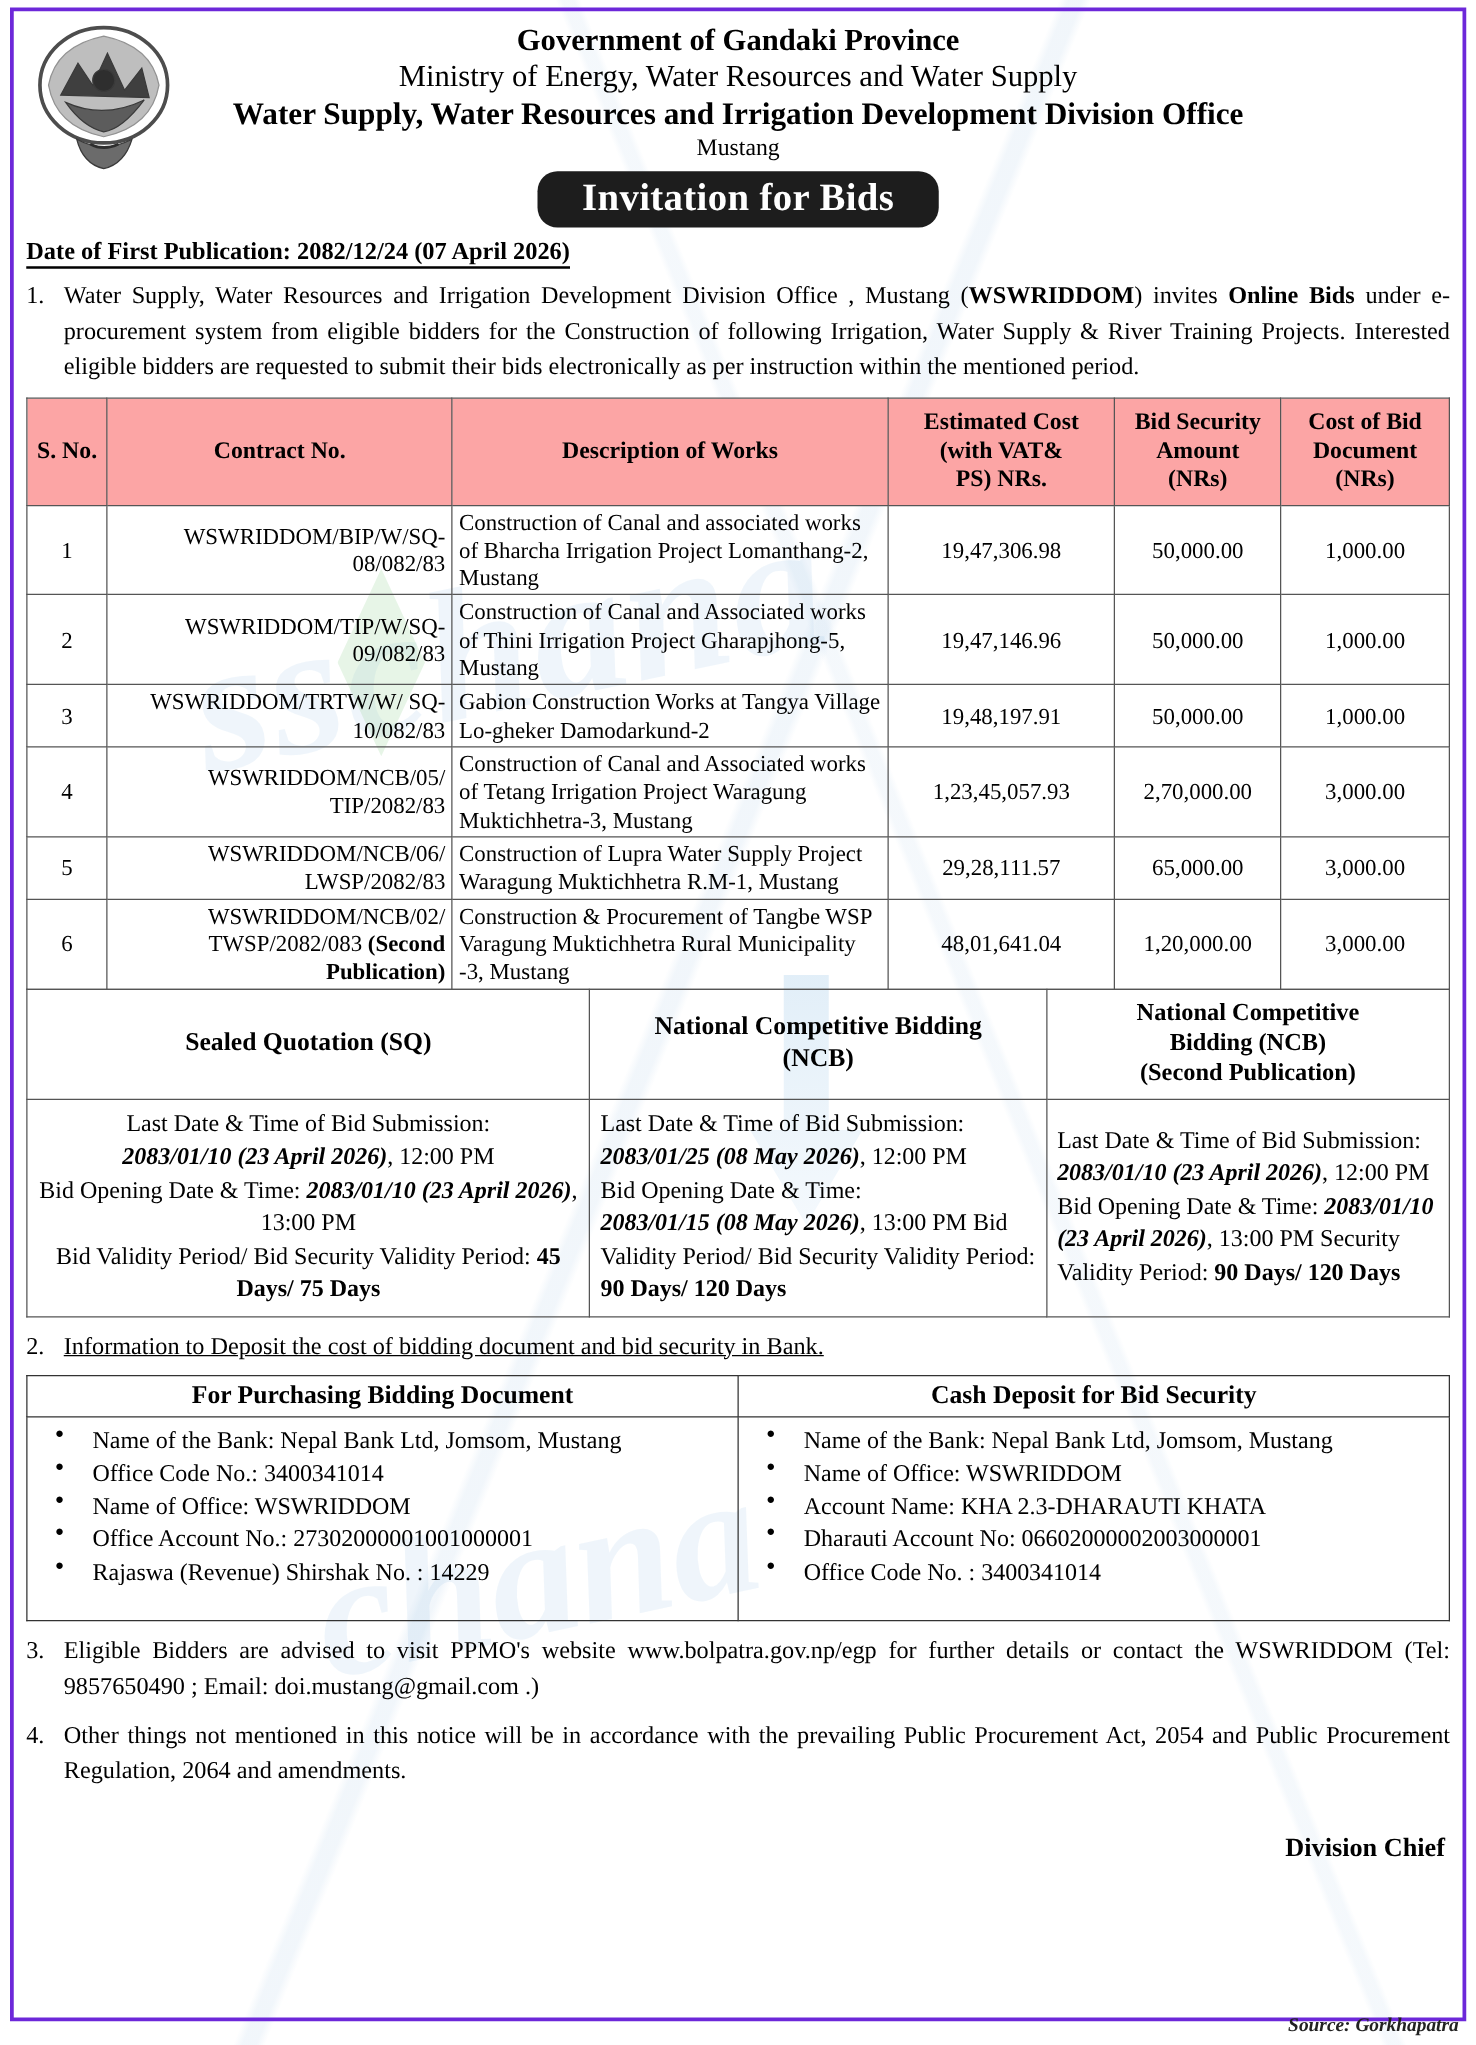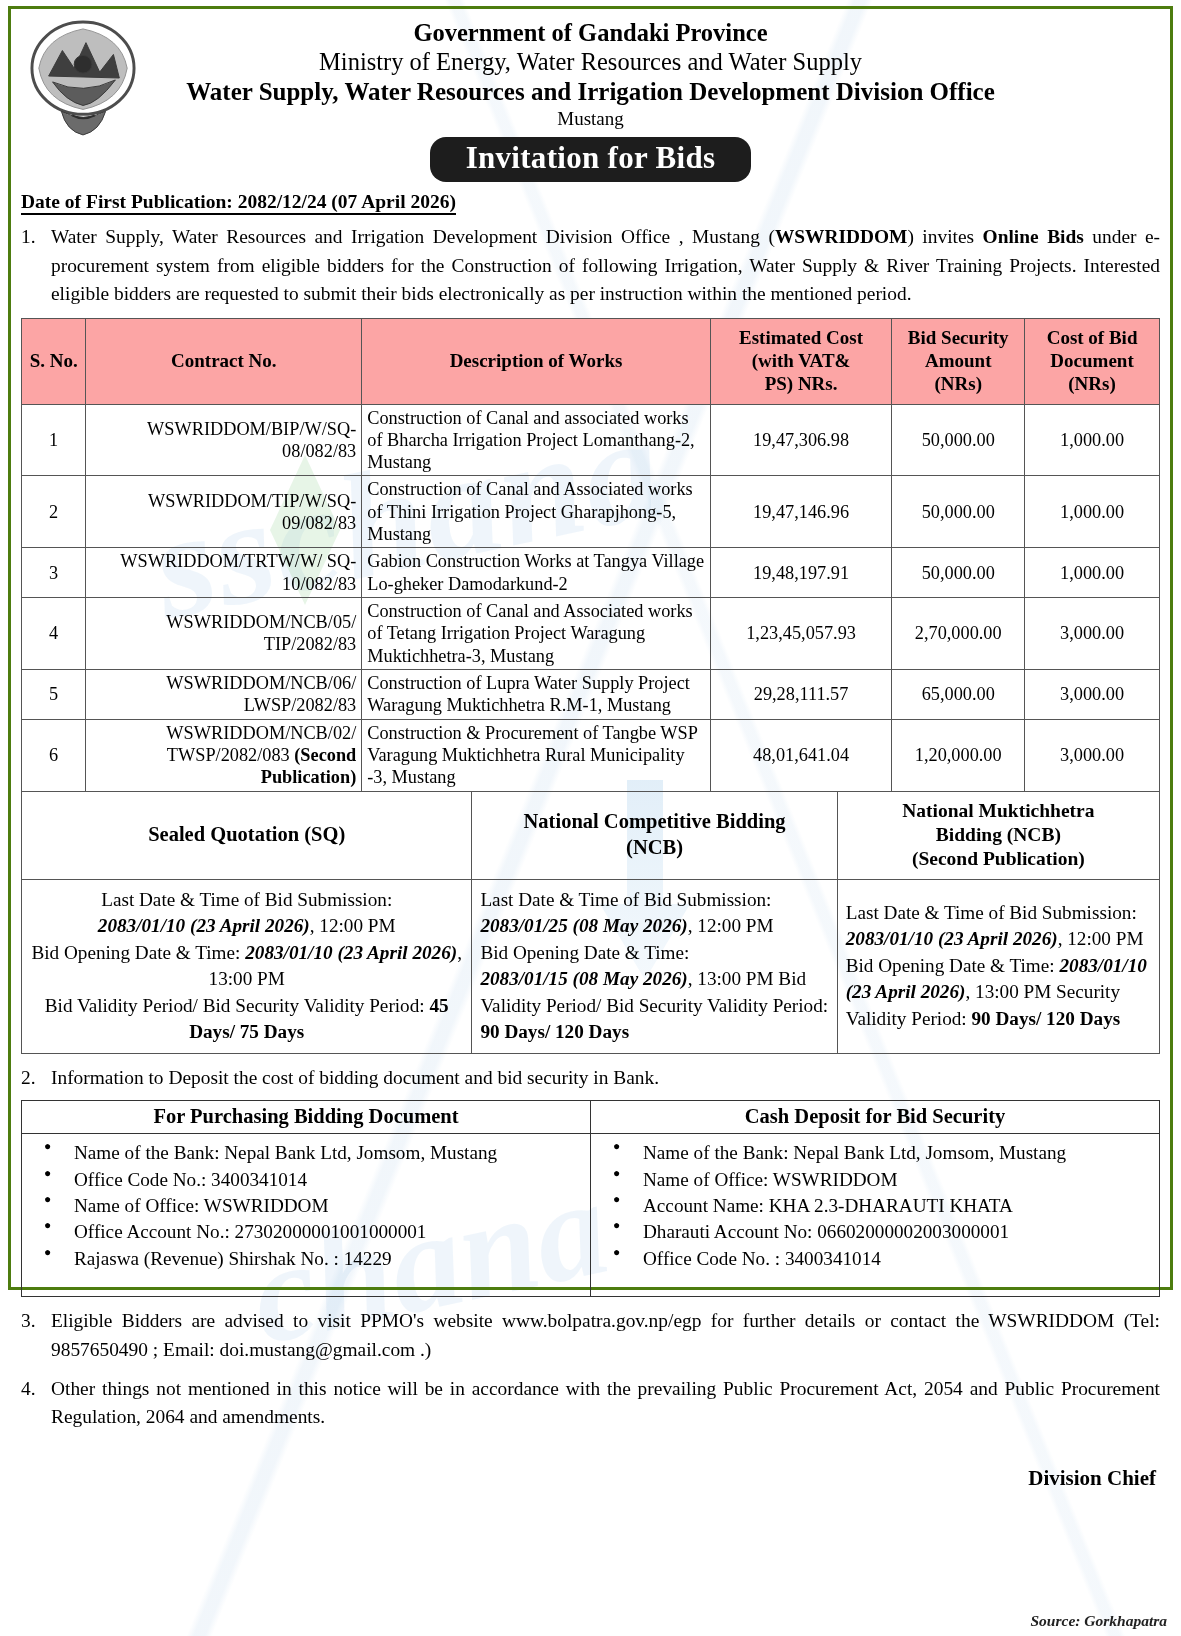--- a/index.html
+++ b/index.html
@@ -68,23 +68,23 @@
     left: 0; top: 0; width: 1181px; height: 1636px;
     background:
       linear-gradient(112deg, transparent 46%, rgba(120,170,215,0.10) 46.4%, rgba(120,170,215,0.10) 47%, transparent 47.4%),
       linear-gradient(68deg, transparent 60%, rgba(120,170,215,0.08) 60.3%, rgba(120,170,215,0.08) 60.8%, transparent 61.1%);
     opacity: 1;
   }
 
   .outer-border {
     position: relative;
     z-index: 2;
-    border: 3px solid #4d7c0f;
+    border: 3px solid #6d28d9;
     margin: 6px 8px 4px 8px;
-    height: 1284px;
+    height: 1611px;
     box-sizing: border-box;
     padding: 4px 10px 0 10px;
   }
 
   
   .header {
     position: relative;
     text-align: center;
     padding-top: 6px;
   }
@@ -146,21 +146,21 @@
   }
   .para .num {
     width: 30px;
     flex: 0 0 30px;
     text-align: left;
   }
   .para .body {
     flex: 1;
     text-align: justify;
   }
-  .para .body.nojust { text-align: left; }
+  .para .body.nojust { text-align: left; text-decoration: underline; }
 
   
   table.grid {
     border-collapse: collapse;
     width: 100%;
     margin-top: 9px;
     table-layout: fixed;
   }
   table.grid th, table.grid td {
     border: 1px solid #555;
@@ -401,21 +401,21 @@
       <tbody>
           <tr>
         <td class="mode-head">
           <span>Sealed Quotation (SQ)</span>
         </td>
         <td class="mode-head">
           <span>National Competitive Bidding</span><br>
           <span>(NCB)</span>
         </td>
         <td class="mode-head small">
-          <span>National Muktichhetra</span><br>
+          <span>National Competitive</span><br>
           <span>Bidding (NCB)</span><br>
           <span>(Second Publication)</span>
         </td>
       </tr>
       <tr>
         <td class="mode-body">
           <span>Last Date &amp; Time of Bid Submission:</span><br>
           <i>2083/01/10 (23 April 2026)</i><span>, 12:00 PM</span><br>
           <span>Bid Opening Date &amp; Time: </span><i>2083/01/10 (23 April 2026)</i><span>, 13:00 PM</span><br>
           <span>Bid Validity Period/ Bid Security Validity Period: </span><b>45 Days/ 75 Days</b>

